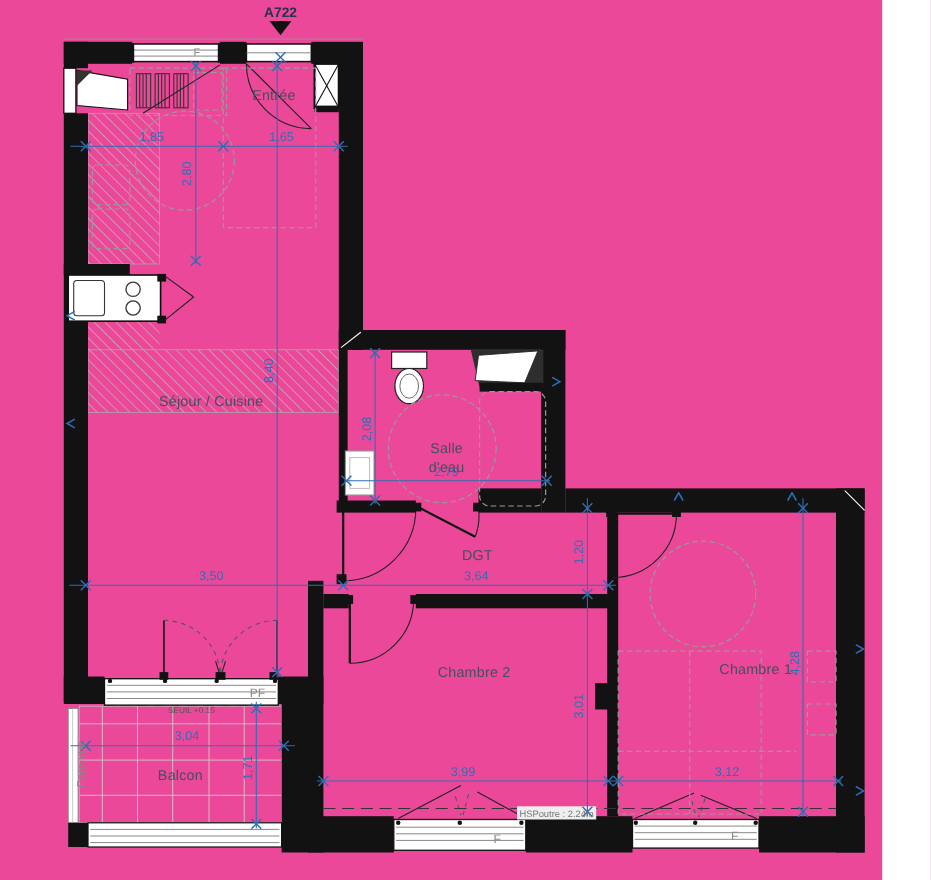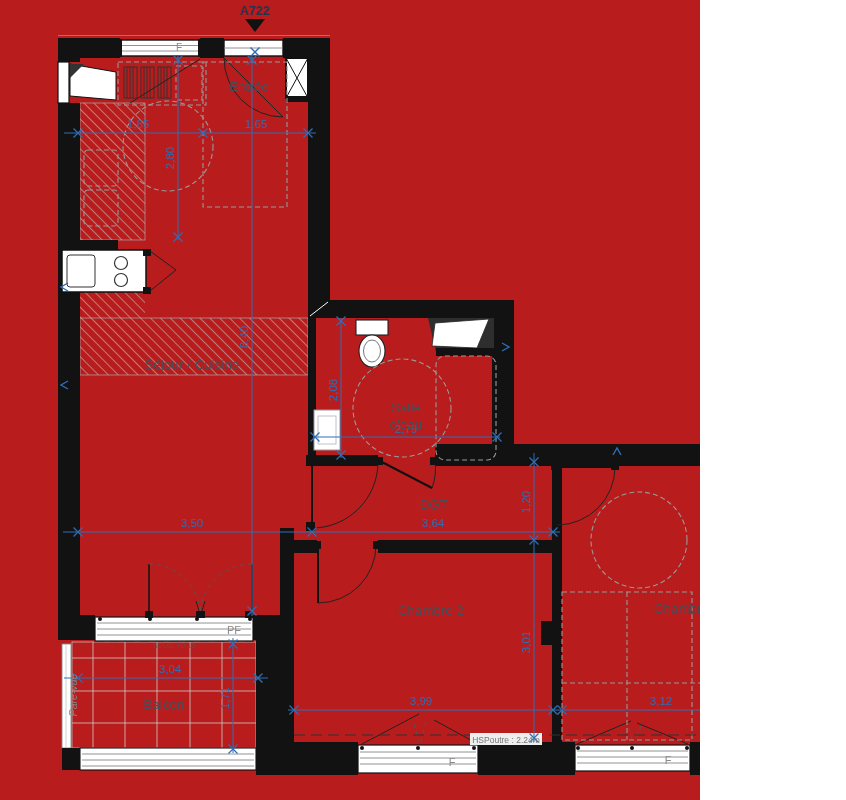--- a/index.html
+++ b/index.html
@@ -1,16 +1,16 @@
 <!DOCTYPE html>
 <html><head>
 <meta charset="utf-8">
 <style>
   html,body{margin:0;padding:0;background:#ffffff;}
-  .stage{width:700px;height:800px;position:relative;background:#b91c1c;overflow:hidden;}
+  .stage{width:802px;height:800px;position:relative;background:#ec4899;overflow:hidden;}
   svg{font-family:"Liberation Sans", sans-serif;}
   .wall{fill:#121212;stroke:none;}
   .thin{stroke:#222;stroke-width:1;fill:none;}
   .thin15{stroke:#111;stroke-width:1.5;fill:none;}
   .frame{fill:#ffffff;stroke:#111;stroke-width:1.4;}
   .sline{stroke:#777;stroke-width:0.8;}
   .dash{stroke:#999;stroke-width:1.1;fill:none;stroke-dasharray:5 3;}
   .dashdk{stroke:#555;stroke-width:1;fill:none;stroke-dasharray:4 4;}
   .dim{stroke:#2e6eb5;stroke-width:1;fill:none;}
   .tickline{stroke:#2e6eb5;stroke-width:1.3;}

